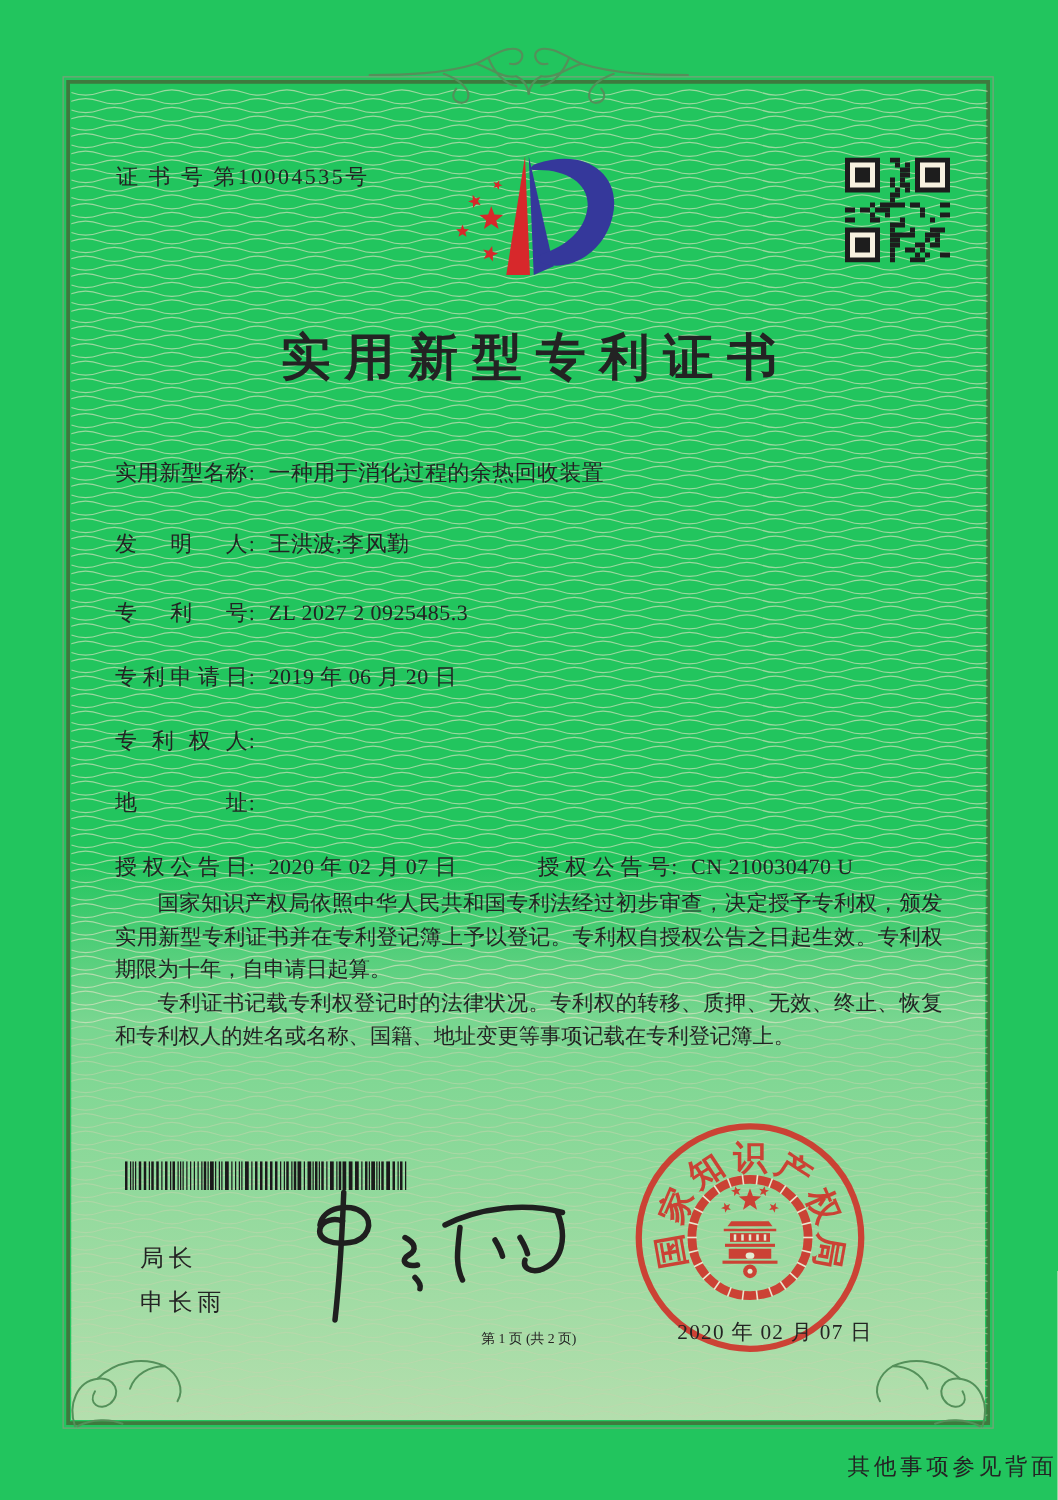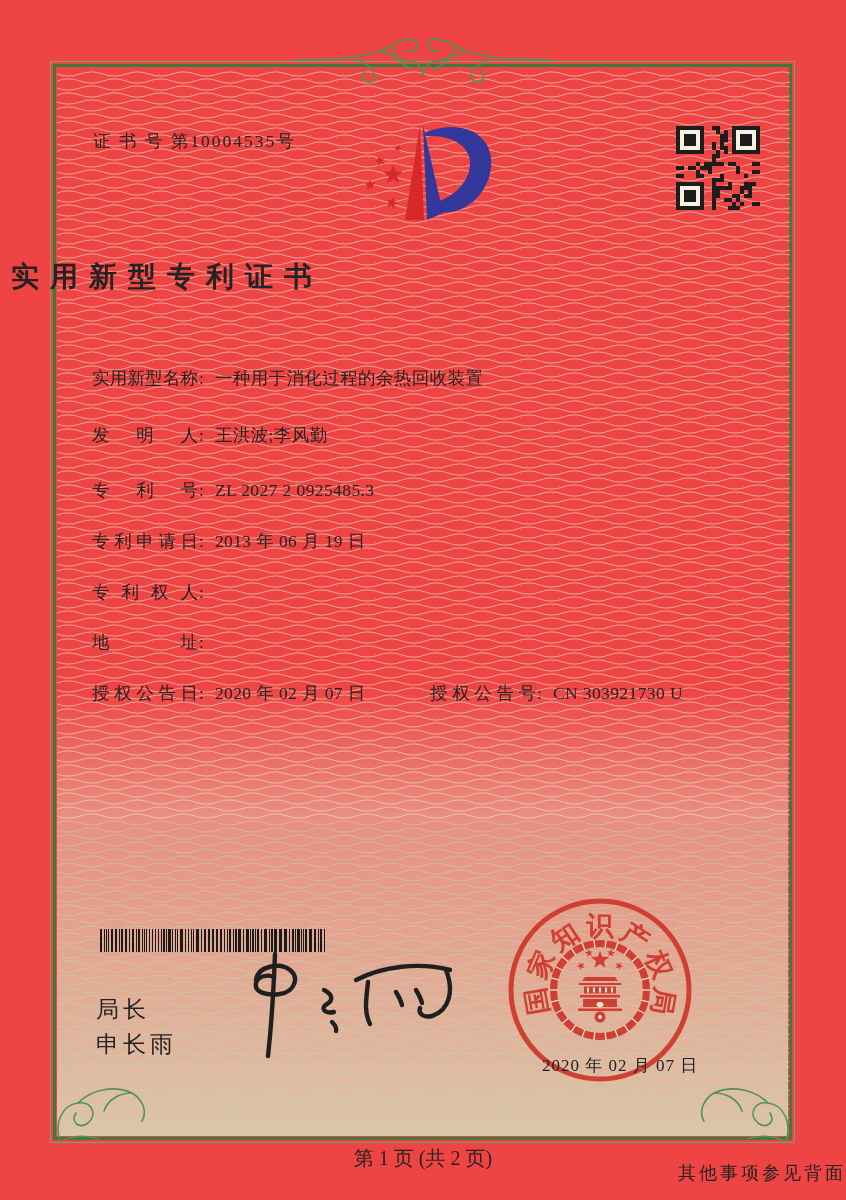--- a/index.html
+++ b/index.html
@@ -1,50 +1,50 @@
 <!DOCTYPE html>
 <html><head>
 <meta charset="utf-8">
 <style>
   html,body{margin:0;padding:0;background:#e8e4d4;}
   .page{
     position:relative;width:846px;height:1200px;margin:0 auto;
-    background:#ef4444;overflow:hidden;
+    background:#22c55e;overflow:hidden;
     font-family:"Liberation Serif","DejaVu Serif",serif;color:#232323;
   }
   
   .frame{position:absolute;left:50px;top:61px;width:743px;height:1080px;
     border:1px solid #79a279;z-index:0;}
   .frame-inner{position:absolute;inset:2px;border:3px solid #3e7a3e;}
   .tint{position:absolute;inset:6px;
     background:linear-gradient(180deg,rgba(233,240,218,0) 58%,
       rgba(224,234,204,.45) 70%,rgba(216,229,193,.8) 100%);}
   .waves{position:absolute;left:6px;top:6px;pointer-events:none;}
   
   .abs{position:absolute;z-index:1;}
   .cert-no{left:93px;top:129px;font-size:17.5px;letter-spacing:2px;}
   .logo{left:345px;top:110px;}
   .qr{left:676px;top:126px;}
-  .title{left:0;right:0;top:258px;text-align:left;font-size:28px;
+  .title{left:0;right:0;top:258px;text-align:center;font-size:40px;
     font-weight:bold;letter-spacing:11px;padding-left:11px;font-family:Liberation Mono, monospace;}
   .fr{display:flex;align-items:baseline;font-size:17.5px;left:92px;white-space:nowrap;}
   .flabel{display:inline-flex;justify-content:space-between;width:106px;}
   .fcolon{margin-left:1px;margin-right:11px;}
   .fvalue{letter-spacing:.4px;text-align:center;}
   .fr2{left:430px;}
   .body-text{left:92px;top:710px;width:662px;font-size:17px;line-height:26.6px;
     text-align:justify;}
   .body-text p{margin:0;text-indent:2em;}
   .barcode{left:100px;top:929px;}
-  .director{left:96px;font-size:23px;letter-spacing:4px;}
+  .director{left:112px;font-size:19px;letter-spacing:4px;}
   .signature{left:228px;top:950px;}
   .seal{left:500px;top:890px;opacity:.93;z-index:2;}
   .seal-date{left:510px;top:1054px;width:220px;text-align:center;
     font-size:17px;letter-spacing:1px;z-index:3;}
-  .page-no{left:0;right:0;top:1145px;text-align:center;font-size:20px;}
+  .page-no{left:0;right:0;top:1063px;text-align:center;font-size:11px;}
   .back-note{left:0;right:0;top:1161px;text-align:right;font-size:18px;letter-spacing:3px;}
   .ornament{z-index:1;pointer-events:none;}
 </style>
 </head>
 <body>
 
 <div class="page">
 
   <div class="frame">
     <div class="frame-inner"></div>
@@ -391,21 +391,21 @@
   </div>
   <div class="abs fr" style="top:529px">
     <span class="flabel">
         <span>专</span>
         <span>利</span>
         <span>申</span>
         <span>请</span>
         <span>日</span>
       </span>
       <span class="fcolon">:</span>
-    <span class="fvalue">2013 年 06 月 19 日</span>
+    <span class="fvalue">2019 年 06 月 20 日</span>
   </div>
   <div class="abs fr" style="top:580px">
     <span class="flabel">
         <span>专</span>
         <span>利</span>
         <span>权</span>
         <span>人</span>
       </span>
       <span class="fcolon">:</span>
   </div>
@@ -429,23 +429,27 @@
   </div>
   <div class="abs fr fr2" style="top:681px">
     <span class="flabel">
         <span>授</span>
         <span>权</span>
         <span>公</span>
         <span>告</span>
         <span>号</span>
       </span>
       <span class="fcolon">:</span>
-    <span class="fvalue">CN 303921730 U</span>
-  </div>
-
+    <span class="fvalue">CN 210030470 U</span>
+  </div>
+
+  <div class="abs body-text">
+    <p>国家知识产权局依照中华人民共和国专利法经过初步审查，决定授予专利权，颁发实用新型专利证书并在专利登记簿上予以登记。专利权自授权公告之日起生效。专利权期限为十年，自申请日起算。</p>
+    <p>专利证书记载专利权登记时的法律状况。专利权的转移、质押、无效、终止、恢复和专利权人的姓名或名称、国籍、地址变更等事项记载在专利登记簿上。</p>
+  </div>
 
   <svg class="abs barcode" width="232" height="23" viewBox="0 0 232 23">
     <g id="barcode-bars">
         <rect x="0" y="0" width="2" height="23" fill="#1a1a1a"></rect>
         <rect x="4" y="0" width="1" height="23" fill="#1a1a1a"></rect>
         <rect x="6" y="0" width="1" height="23" fill="#1a1a1a"></rect>
         <rect x="8" y="0" width="1" height="23" fill="#1a1a1a"></rect>
         <rect x="11" y="0" width="2" height="23" fill="#1a1a1a"></rect>
         <rect x="15" y="0" width="2" height="23" fill="#1a1a1a"></rect>
         <rect x="19" y="0" width="1" height="23" fill="#1a1a1a"></rect>

